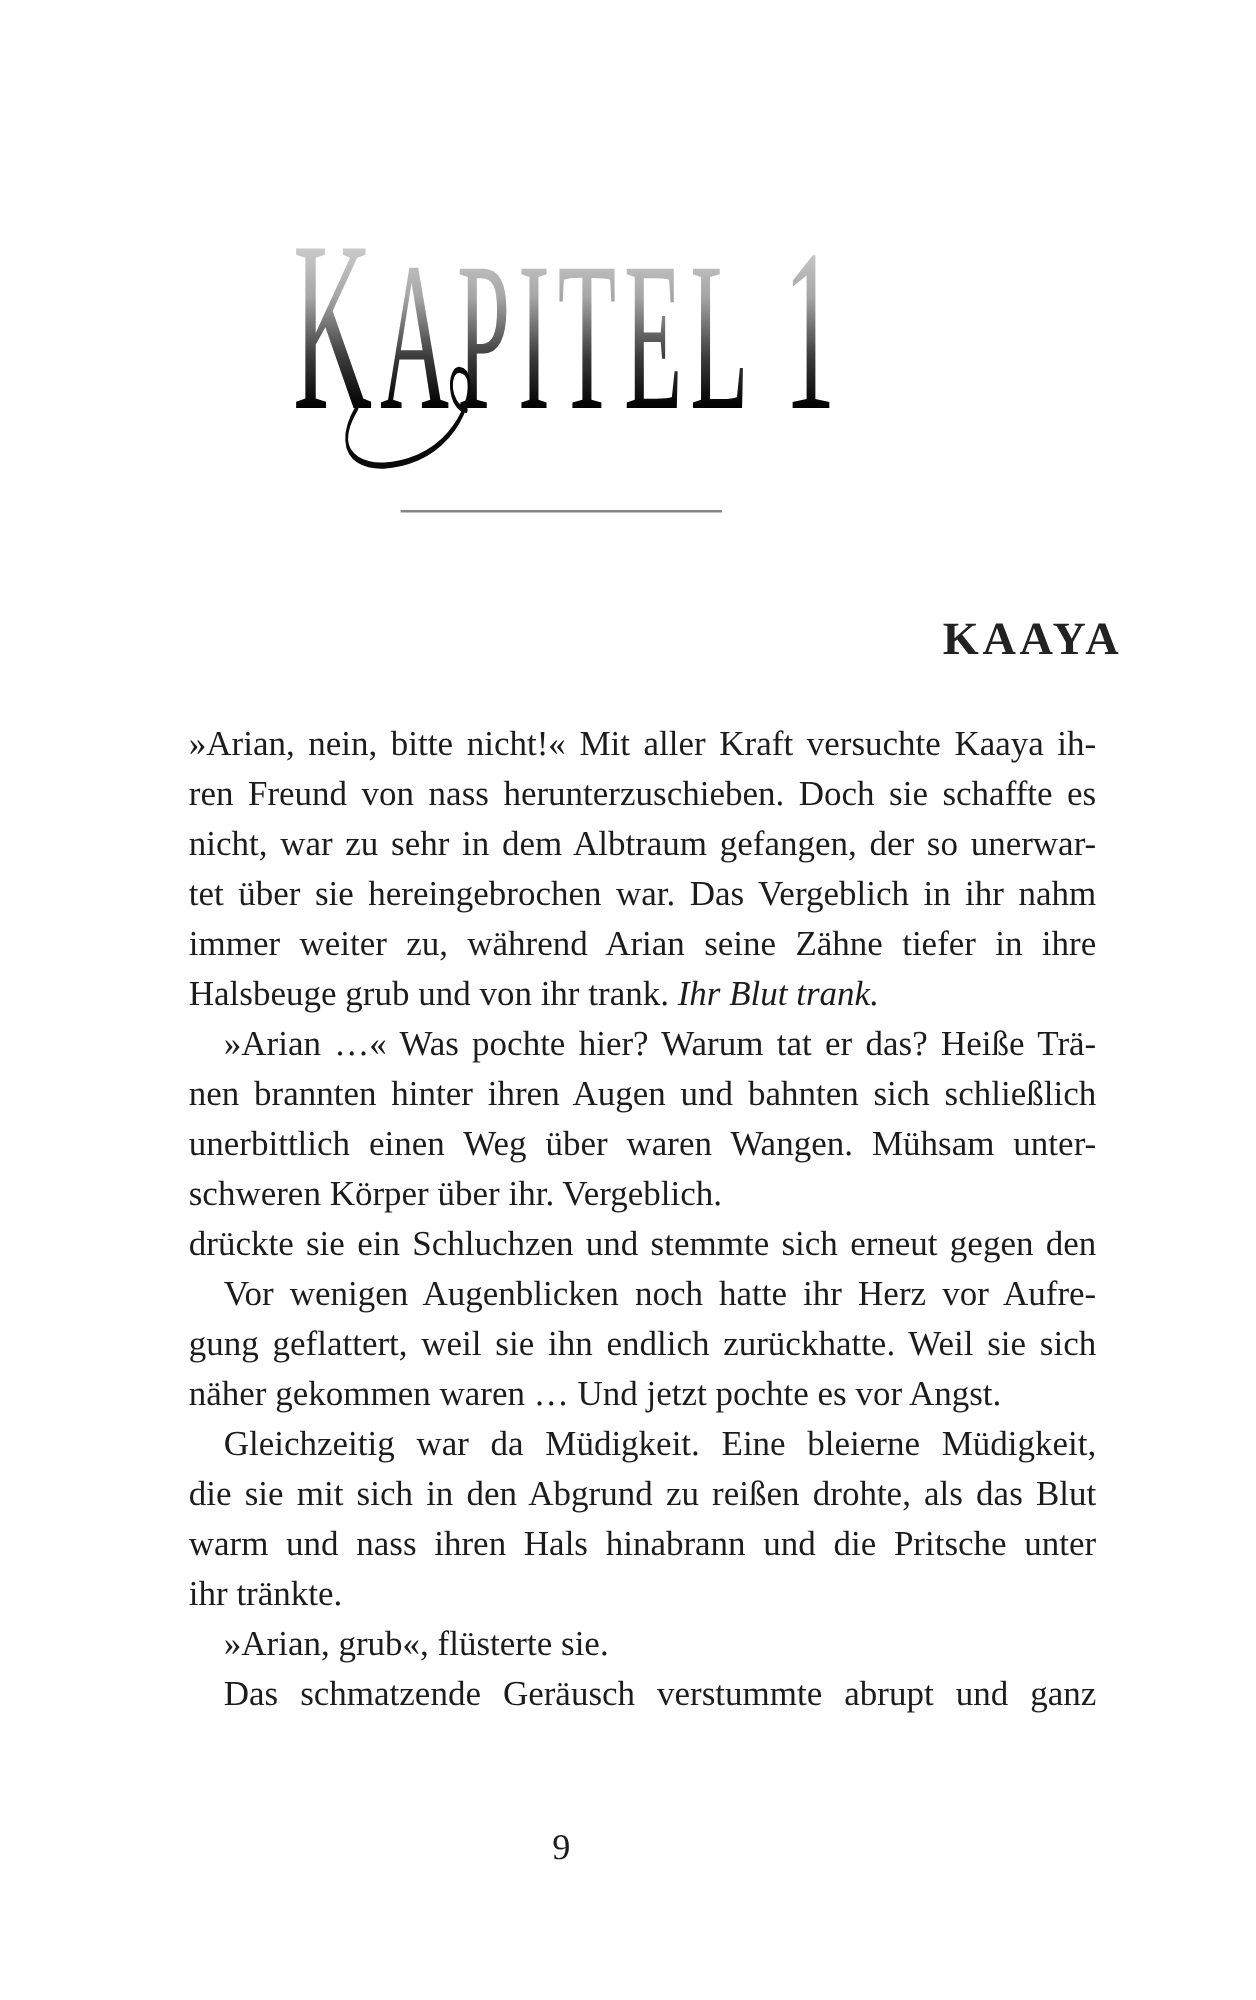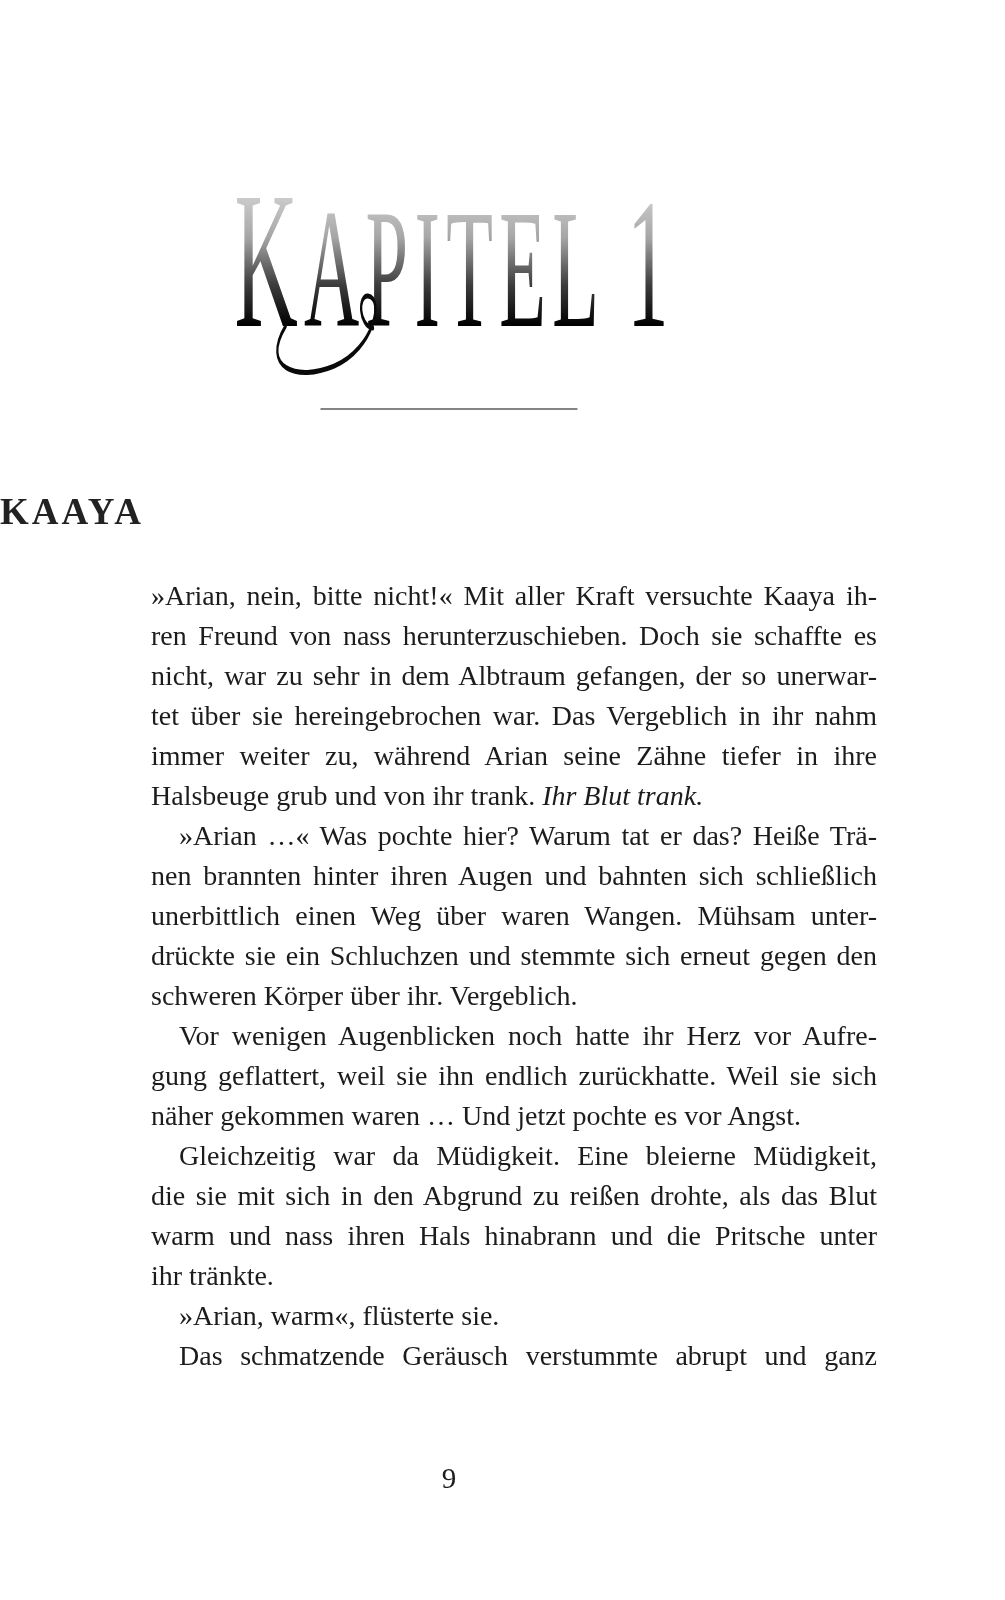--- a/index.html
+++ b/index.html
@@ -29,21 +29,21 @@
     transform: translateX(-50%);
     width: 257px;
     height: 2px;
     background: #848484;
   }
   .section-heading {
     position: absolute;
     top: 490px;
     left: 0;
     width: 100%;
-    text-align: left;
+    text-align: right;
     font-size: 37px;
     font-weight: 700;
     letter-spacing: 3px;
     color: #222222;
   }
   .body-text {
     position: absolute;
     top: 576px;
     left: 133px;
     width: 726px;
@@ -106,36 +106,36 @@
         <div class="line"><span>ren Freund von nass herunterzuschieben. Doch sie schaffte es</span></div>
         <div class="line"><span>nicht, war zu sehr in dem Albtraum gefangen, der so unerwar-</span></div>
         <div class="line"><span>tet über sie hereingebrochen war. Das Vergeblich in ihr nahm</span></div>
         <div class="line"><span>immer weiter zu, während Arian seine Zähne tiefer in ihre</span></div>
         <div class="line last"><span>Halsbeuge grub und von ihr trank. </span><span class="italic">Ihr Blut trank.</span></div>
       </div>
       <div class="para indent">
         <div class="line"><span>»Arian …« Was pochte hier? Warum tat er das? Heiße Trä-</span></div>
         <div class="line"><span>nen brannten hinter ihren Augen und bahnten sich schließlich</span></div>
         <div class="line"><span>unerbittlich einen Weg über waren Wangen. Mühsam unter-</span></div>
+        <div class="line last"><span>schweren Körper über ihr. Vergeblich.</span></div>
         <div class="line"><span>drückte sie ein Schluchzen und stemmte sich erneut gegen den</span></div>
-        <div class="line last"><span>schweren Körper über ihr. Vergeblich.</span></div>
       </div>
       <div class="para indent">
         <div class="line"><span>Vor wenigen Augenblicken noch hatte ihr Herz vor Aufre-</span></div>
         <div class="line"><span>gung geflattert, weil sie ihn endlich zurückhatte. Weil sie sich</span></div>
         <div class="line last"><span>näher gekommen waren … Und jetzt pochte es vor Angst.</span></div>
       </div>
       <div class="para indent">
         <div class="line"><span>Gleichzeitig war da Müdigkeit. Eine bleierne Müdigkeit,</span></div>
         <div class="line"><span>die sie mit sich in den Abgrund zu reißen drohte, als das Blut</span></div>
         <div class="line"><span>warm und nass ihren Hals hinabrann und die Pritsche unter</span></div>
         <div class="line last"><span>ihr tränkte.</span></div>
       </div>
       <div class="para indent">
-        <div class="line last"><span>»Arian, warm«, flüsterte sie.</span></div>
+        <div class="line last"><span>»Arian, grub«, flüsterte sie.</span></div>
       </div>
       <div class="para indent">
         <div class="line"><span>Das schmatzende Geräusch verstummte abrupt und ganz</span></div>
       </div>
     </div>
 
   <div class="page-number">9</div>
 
 </div>
 

